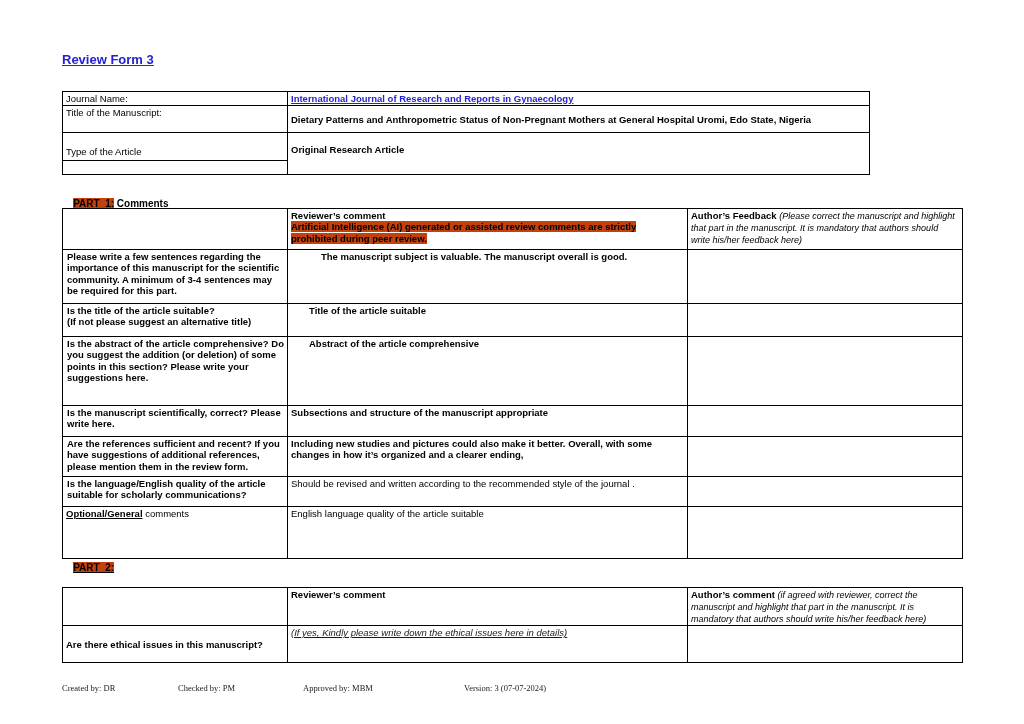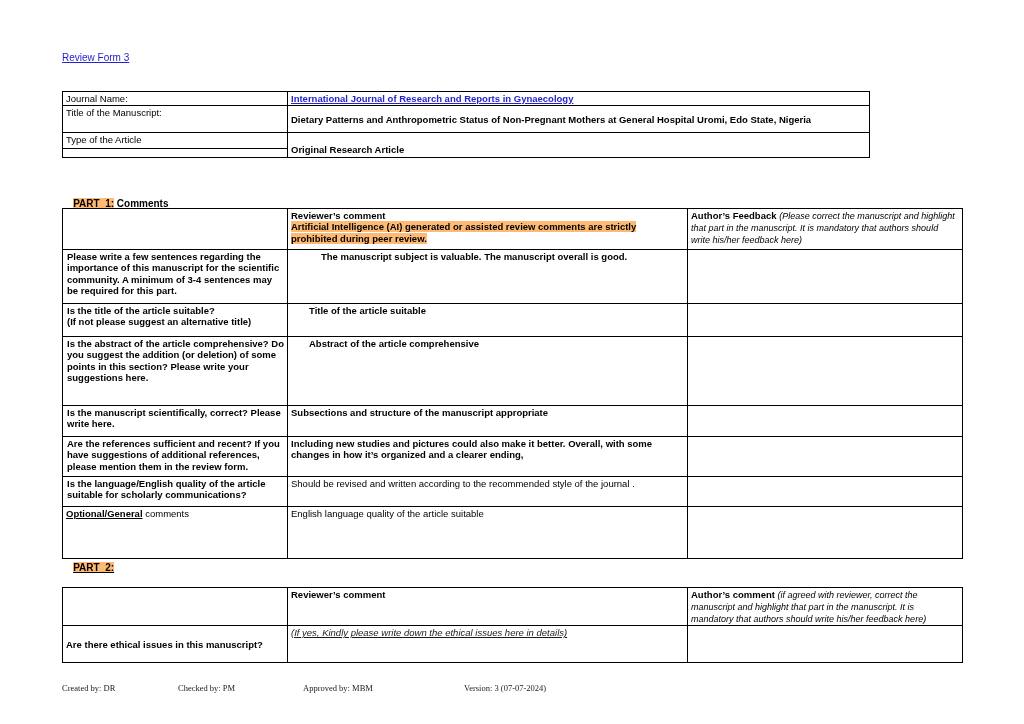--- a/index.html
+++ b/index.html
@@ -4,41 +4,41 @@
 <style>
   * { margin:0; padding:0; box-sizing:border-box; }
   html,body { background:#e9e9e9; }
   body { font-family:"Liberation Sans", sans-serif; color:#000; }
   .page {
     position:relative; width:1024px; height:724px; background:#ffffff;
     overflow:hidden; margin:0 auto;
   }
   .doc-title {
     position:absolute; left:62px; top:52px;
-    font-size:10px; font-weight:normal; color:#2323CF; text-decoration:underline;
+    font-size:13px; font-weight:bold; color:#2323CF; text-decoration:underline;
     white-space:pre;
   }
   table { border-collapse:collapse; table-layout:fixed; position:absolute; left:62px; }
   td {
     border:1px solid #000; vertical-align:top; padding:1px 3px;
     font-size:9.5px; line-height:1.2; overflow:hidden;
   }
   .b { font-weight:bold; }
   .link { color:#2323CF; font-weight:bold; text-decoration:underline; cursor:pointer; }
-  .hl { background:#fdba74; }
+  .hl { background:#c2410c; }
   .ul { text-decoration:underline; }
 
   
   .t1 { top:91px; width:808px; }
   .t1 .c-label { width:225px; }
   .t1 .r1 td, .t1 .r2 td { height:14px; }
   .t1 .r3 td { height:27px; }
   .t1 .r4 td { height:15px; }
   .t1 .v-mid { vertical-align:middle; }
-  .half-underline { border-bottom:1px solid #000; margin:0 -3px; padding:0 3px 2px 3px; }
+  .half-underline { border-bottom:1px solid #000; margin:12px -3px; padding:0 3px 2px 3px; }
   .t1 .r4 .val { padding-top:11px; }
 
   
   .part-heading { position:absolute; left:62px; font-size:10px; font-weight:bold; white-space:pre; }
   .ph1 { top:187px; }
   .ph2 { top:551px; }
 
   
   .t2 { top:208px; width:900px; }
   .t2 .c-q { width:225px; }

